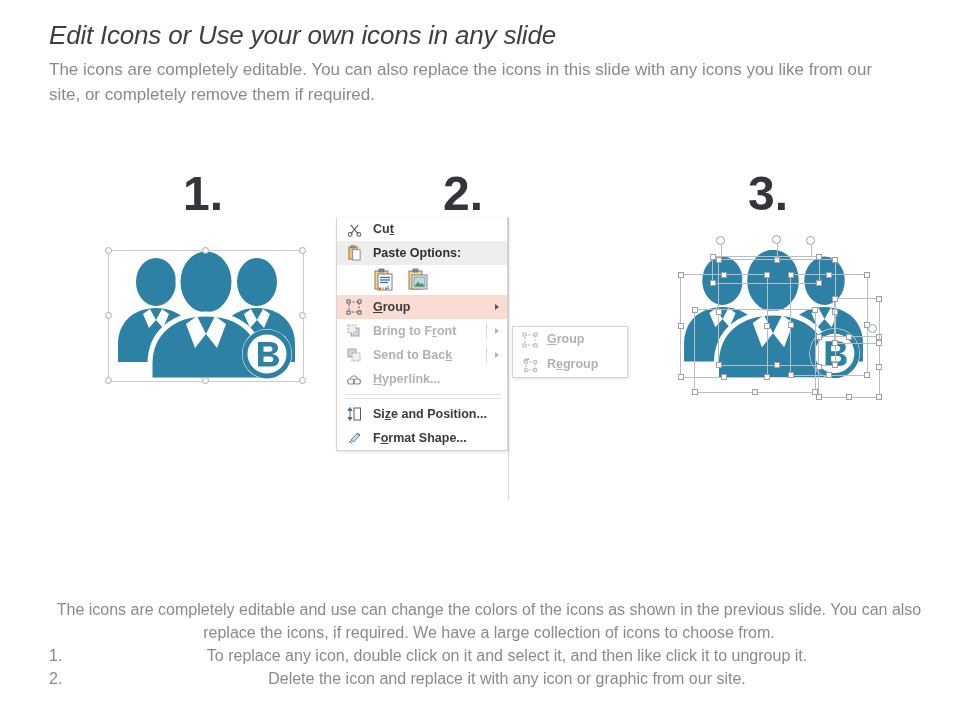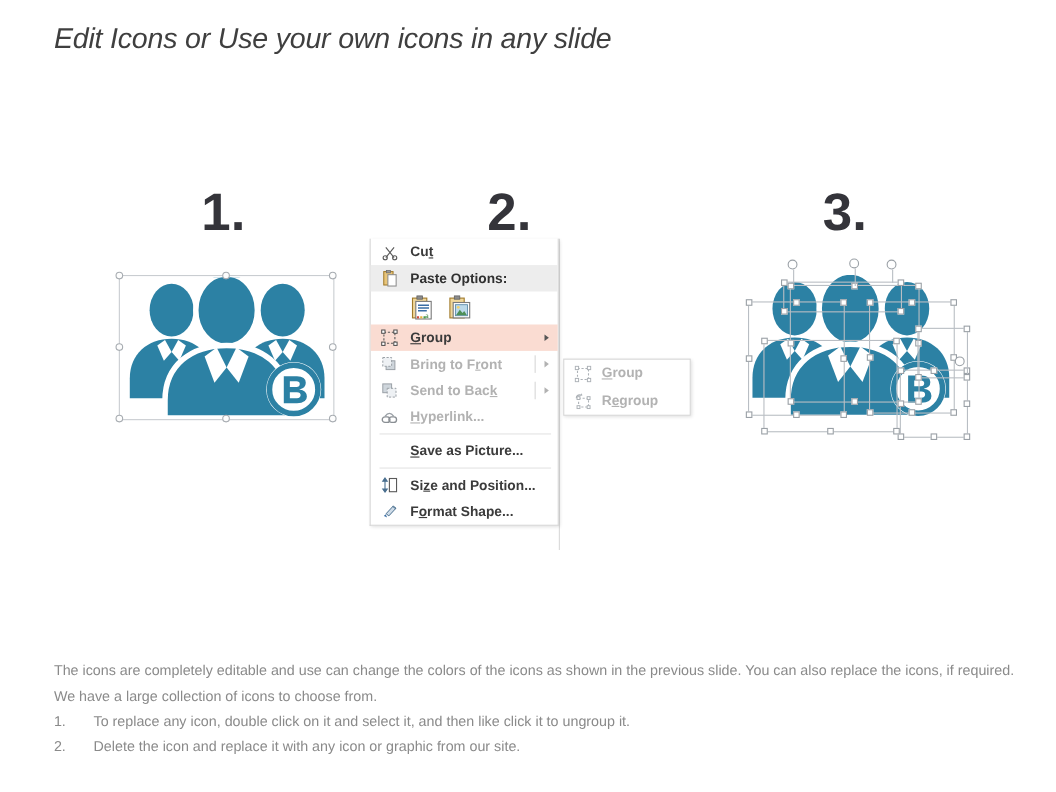--- a/index.html
+++ b/index.html
@@ -185,41 +185,43 @@
     left: 508px; top: 217px;
     width: 1px; height: 283px;
     background: #d9d9d9;
   }
 
   
   .footer {
     position: absolute;
     left: 49px; top: 598px;
     width: 880px;
-    font-size: 13px;
+    font-size: 16px;
     line-height: 23px;
     color: #8a8a8a;
+    text-align: center;
   }
   .footer .flist { margin: 0; padding: 0; list-style: none; }
   .footer .flist li {
     position: relative;
     padding-left: 36px;
     line-height: 23px;
   }
   .footer .flist li .fnum {
     position: absolute;
     left: 0; top: 0;
   }
 </style>
 </head>
 <body>
 
 <div id="slide">
 
   <div class="title">Edit Icons or Use your own icons in any slide</div>
+  <div class="subtitle">The icons are completely editable. You can also replace the icons in this slide with any icons you like from our site, or completely remove them if required.</div>
 
   <div class="step-num n1">1.</div>
   <div class="step-num n2">2.</div>
   <div class="step-num n3">3.</div>
 
   <div class="team-icon" id="icon1">
     <svg width="188" height="128" viewBox="0 0 188 128" xmlns="http://www.w3.org/2000/svg">
       <g fill="#2c81a4">
 
         <ellipse cx="44" cy="30" rx="20" ry="24"></ellipse>
@@ -367,24 +369,20 @@
             <rect x="7.5" y="8" width="7" height="5" rx="2.5"></rect>
             <path d="M4 7.5 Q8 2 12 7.5" stroke="#9aa0a6"></path>
           </g>
         </svg>
       </span>
       <span class="mi-label"><span class="u">H</span>yperlink...</span>
     </div>
 
     <div class="menu-sep"></div>
 
-    <div class="mi">
-      <span class="mi-ico"></span>
-      <span class="mi-label"><span class="u">S</span>ave as Picture...</span>
-    </div>
 
     <div class="menu-sep"></div>
 
     <div class="mi">
       <span class="mi-ico">
         <svg width="16" height="16" viewBox="0 0 16 16">
           <rect x="8" y="2" width="6.5" height="12" fill="#ffffff" stroke="#5a5a5a" stroke-width="1"></rect>
           <g stroke="#4a6f8f" stroke-width="1" fill="#4a6f8f">
             <line x1="4" y1="3" x2="4" y2="13"></line>
             <path d="M4 1.6 L6 4.4 L2 4.4 Z"></path>

